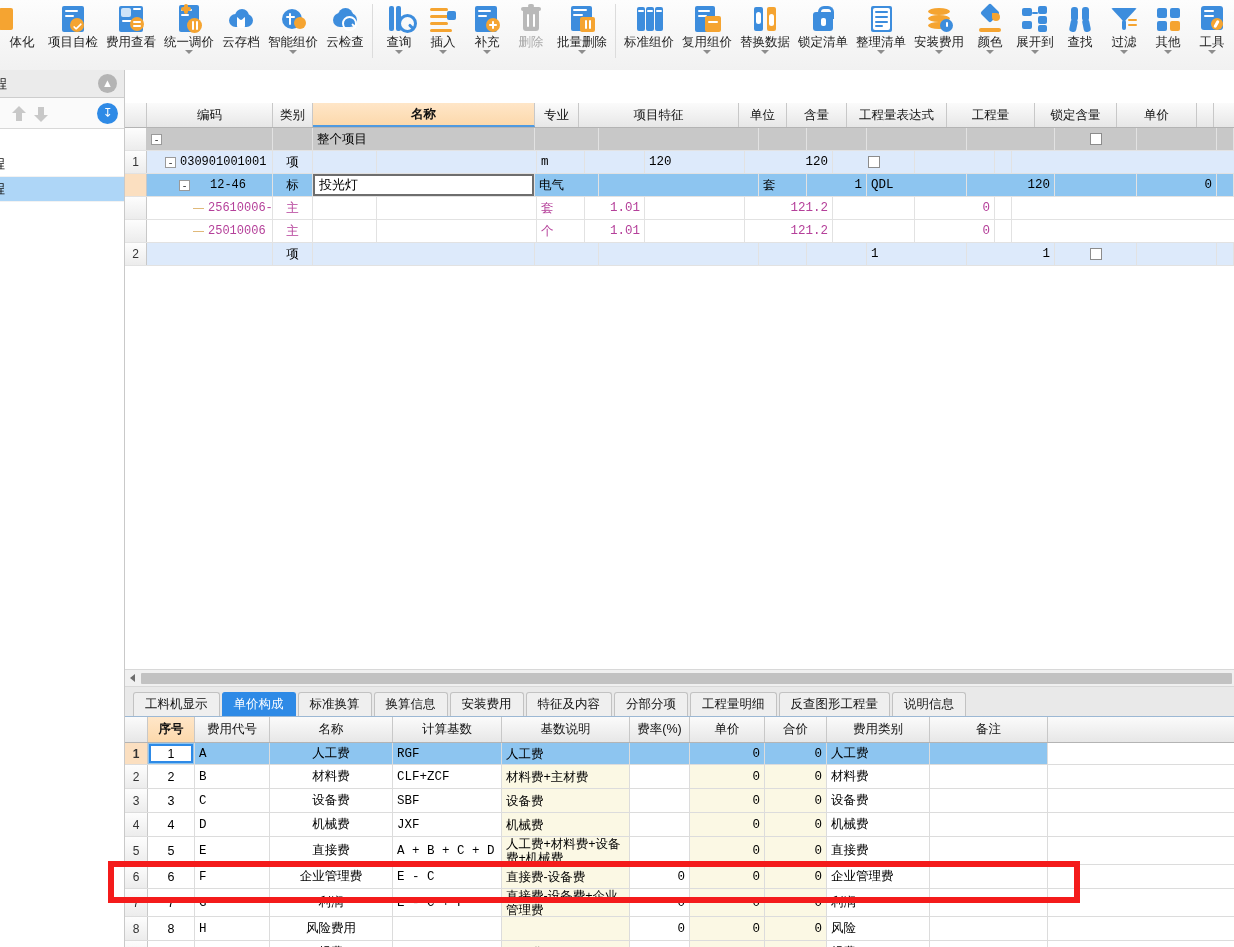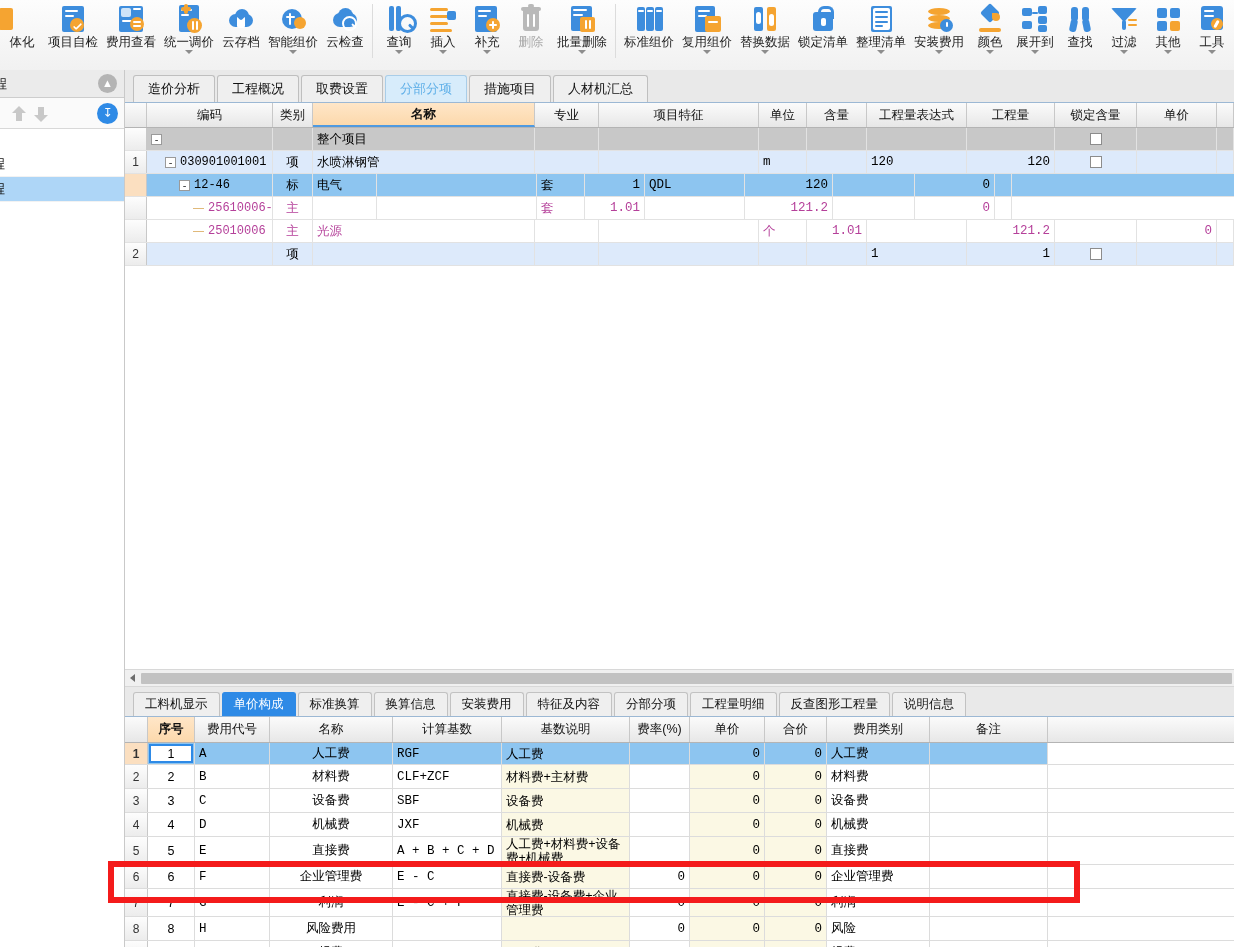--- a/index.html
+++ b/index.html
@@ -465,36 +465,28 @@
           <span class="t">程</span>
         </div>
         <div class="sb-row sel">
           <span class="t">程</span>
         </div>
       </div>
   </div>
 
   <div class="main">
 
-    <div class="tabs" id="main-tabs">
-        <div class="tab">造价分析</div>
-        <div class="tab">工程概况</div>
-        <div class="tab">取费设置</div>
-        <div class="tab active">分部分项</div>
-        <div class="tab">措施项目</div>
-        <div class="tab">人材机汇总</div>
-      </div>
 
     <div class="grid mg">
       <div class="ghead" id="mg-head">
           <div class="hc" style="width: 22px; flex: 0 0 auto;"></div>
           <div class="hc" style="width: 126px; flex: 0 0 auto;">编码</div>
           <div class="hc" style="width: 40px; flex: 0 0 auto;">类别</div>
           <div class="hc hl" style="width: 222px; flex: 0 0 auto;">名称</div>
-          <div class="hc" style="width: 64px; flex: 0 0 auto;">专业</div>
+          <div class="hc" style="width: 44px; flex: 0 0 auto;">专业</div>
           <div class="hc" style="width: 160px; flex: 0 0 auto;">项目特征</div>
           <div class="hc" style="width: 48px; flex: 0 0 auto;">单位</div>
           <div class="hc" style="width: 60px; flex: 0 0 auto;">含量</div>
           <div class="hc" style="width: 100px; flex: 0 0 auto;">工程量表达式</div>
           <div class="hc" style="width: 88px; flex: 0 0 auto;">工程量</div>
           <div class="hc" style="width: 82px; flex: 0 0 auto;">锁定含量</div>
           <div class="hc" style="width: 80px; flex: 0 0 auto;">单价</div>
           <div class="hc" style="width: 17px; flex: 0 0 auto;"></div>
         </div>
       <div id="mg-body">
@@ -522,43 +514,43 @@
             <div class="gc " style="width: 17px; flex: 0 0 auto;"></div>
           </div>
           <div class="grow row-blue">
             <div class="rowhdr" style="width: 22px; flex: 0 0 auto;">1</div>
             <div class="gc" style="width: 126px; flex: 0 0 auto;">
               <span class="treeline" style="width: 14px;"></span>
               <span class="expander">-</span>
               <span class="mono" style="margin-left: 4px;">030901001001</span>
             </div>
             <div class="gc c" style="width: 40px; flex: 0 0 auto;">项</div>
-            <div class="gc nmcell" style="width: 222px; flex: 0 0 auto;">
-              <span>水喷淋钢管</span>
-            </div>
             <div class="gc " style="width: 64px; flex: 0 0 auto;"></div>
             <div class="gc " style="width: 160px; flex: 0 0 auto;"></div>
             <div class="gc mono" style="width: 48px; flex: 0 0 auto;">m</div>
             <div class="gc r mono" style="width: 60px; flex: 0 0 auto;"></div>
             <div class="gc mono" style="width: 100px; flex: 0 0 auto;">120</div>
             <div class="gc r mono" style="width: 88px; flex: 0 0 auto;">120</div>
             <div class="gc c" style="width: 82px; flex: 0 0 auto;">
               <div class="cb"></div>
             </div>
             <div class="gc r mono" style="width: 80px; flex: 0 0 auto;"></div>
             <div class="gc " style="width: 17px; flex: 0 0 auto;"></div>
           </div>
           <div class="grow row-sel">
             <div class="rowhdr cur" style="width: 22px; flex: 0 0 auto;"></div>
             <div class="gc" style="width: 126px; flex: 0 0 auto;">
               <span class="treeline" style="width: 28px;"></span>
               <span class="expander">-</span>
-              <span class="mono" style="margin-left: 4px;">12-46</span>
+              <span class="mono" style="margin-left: 20px;">12-46</span>
             </div>
             <div class="gc c" style="width: 40px; flex: 0 0 auto;">标</div>
+            <div class="gc nmcell" style="width: 222px; flex: 0 0 auto;">
+              <div class="editbox">投光灯</div>
+            </div>
             <div class="gc " style="width: 64px; flex: 0 0 auto;">电气</div>
             <div class="gc " style="width: 160px; flex: 0 0 auto;"></div>
             <div class="gc mono" style="width: 48px; flex: 0 0 auto;">套</div>
             <div class="gc r mono" style="width: 60px; flex: 0 0 auto;">1</div>
             <div class="gc mono" style="width: 100px; flex: 0 0 auto;">QDL</div>
             <div class="gc r mono" style="width: 88px; flex: 0 0 auto;">120</div>
             <div class="gc c" style="width: 82px; flex: 0 0 auto;"></div>
             <div class="gc r mono" style="width: 80px; flex: 0 0 auto;">0</div>
             <div class="gc " style="width: 17px; flex: 0 0 auto;"></div>
           </div>
@@ -581,23 +573,20 @@
             <div class="gc " style="width: 17px; flex: 0 0 auto;"></div>
           </div>
           <div class="grow row-white">
             <div class="rowhdr" style="width: 22px; flex: 0 0 auto;"></div>
             <div class="gc" style="width: 126px; flex: 0 0 auto;">
               <span class="treeline" style="width: 42px;"></span>
               <span style="width: 11px; height: 1px; background: rgb(224, 185, 122); flex: 0 0 auto;"></span>
               <span class="mono pink" style="margin-left: 4px;">25010006</span>
             </div>
             <div class="gc c" style="width: 40px; flex: 0 0 auto; color: rgb(181, 64, 154);">主</div>
-            <div class="gc nmcell" style="width: 222px; flex: 0 0 auto;">
-              <span style="color: rgb(181, 64, 154);">光源</span>
-            </div>
             <div class="gc " style="width: 64px; flex: 0 0 auto;"></div>
             <div class="gc " style="width: 160px; flex: 0 0 auto;"></div>
             <div class="gc mono" style="width: 48px; flex: 0 0 auto; color: rgb(181, 64, 154);">个</div>
             <div class="gc r mono" style="width: 60px; flex: 0 0 auto; color: rgb(181, 64, 154);">1.01</div>
             <div class="gc mono" style="width: 100px; flex: 0 0 auto;"></div>
             <div class="gc r mono" style="width: 88px; flex: 0 0 auto; color: rgb(181, 64, 154);">121.2</div>
             <div class="gc c" style="width: 82px; flex: 0 0 auto;"></div>
             <div class="gc r mono" style="width: 80px; flex: 0 0 auto; color: rgb(181, 64, 154);">0</div>
             <div class="gc " style="width: 17px; flex: 0 0 auto;"></div>
           </div>

